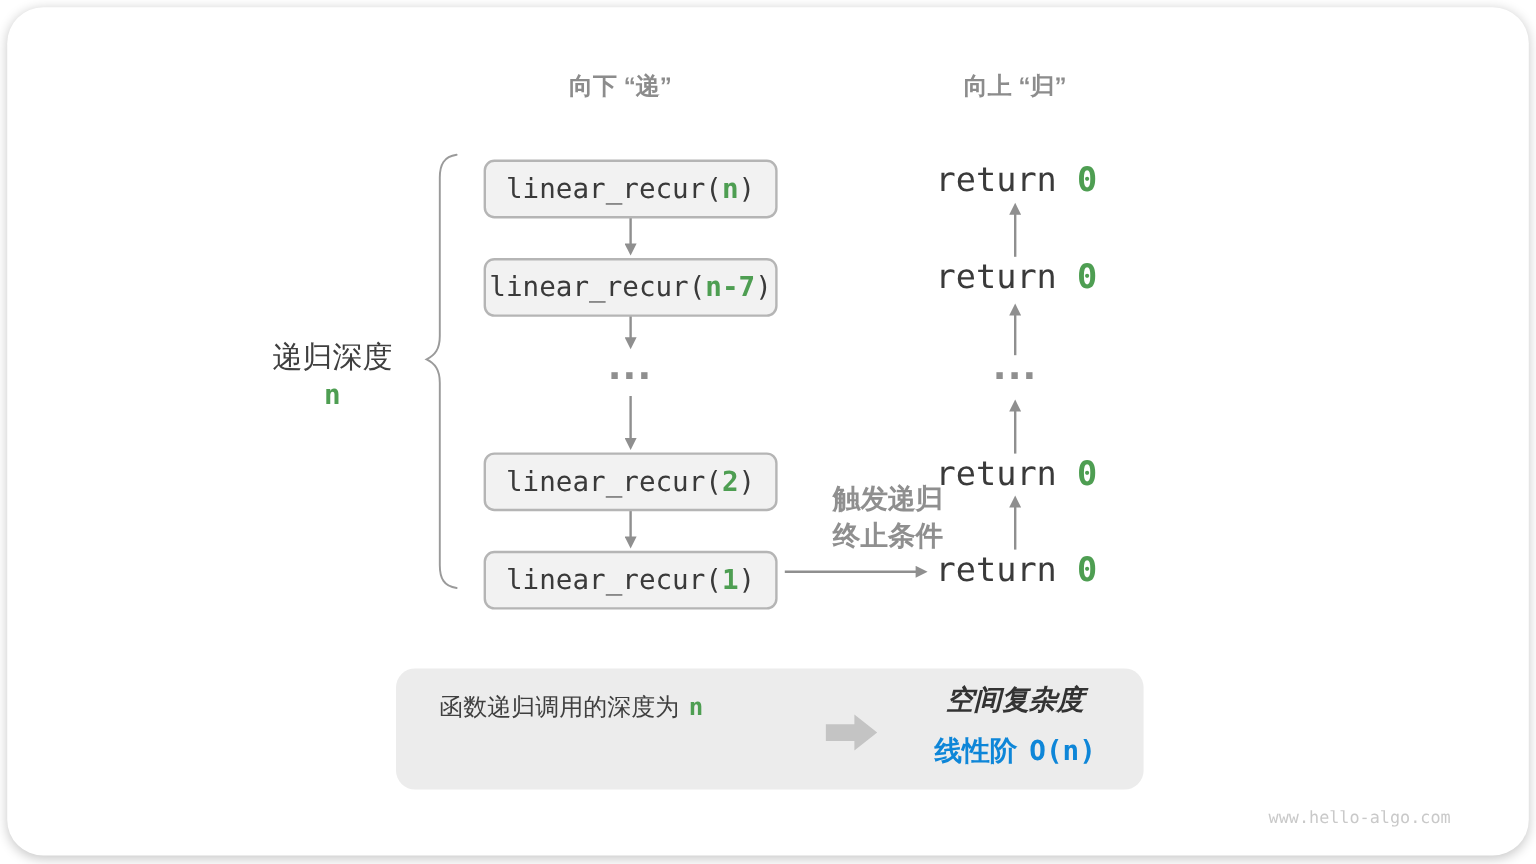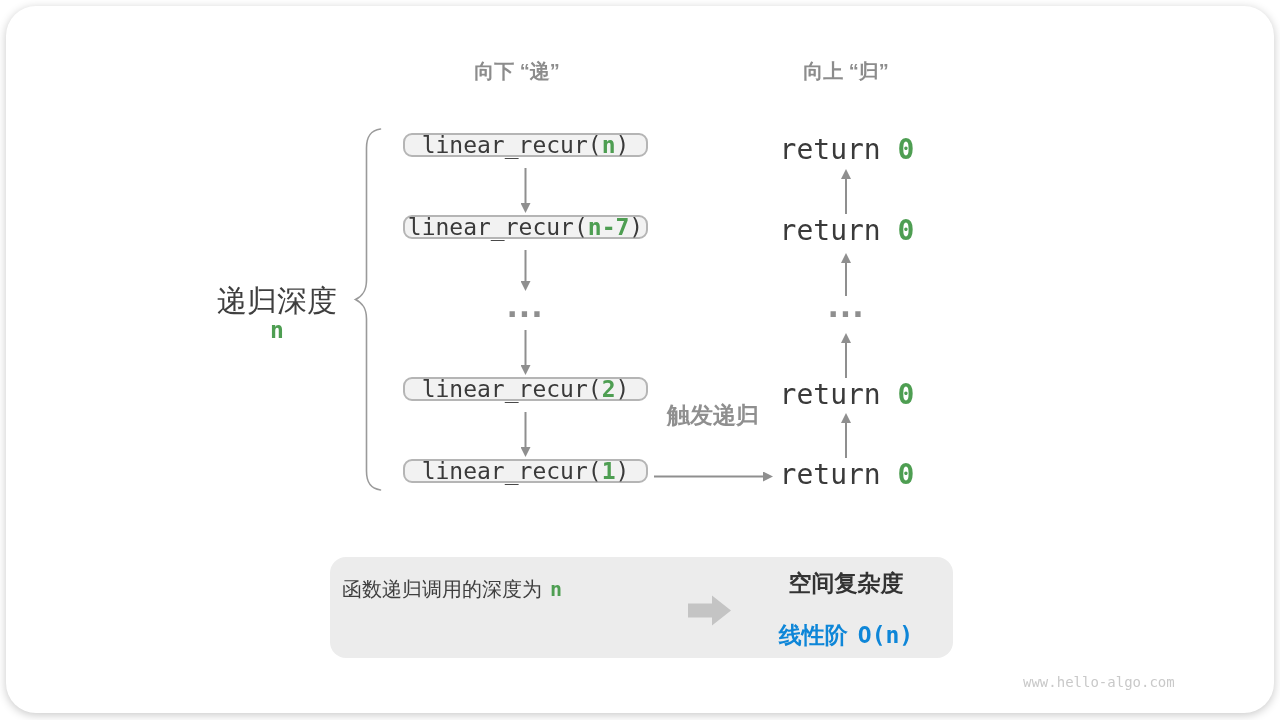--- a/index.html
+++ b/index.html
@@ -8,42 +8,42 @@
     --summary-bg:#ececec; --block-arrow:#c4c4c4; --watermark:#c9c9c9; --brace:#9a9a9a;
   }
   *{margin:0;padding:0;box-sizing:border-box;}
   body{background:#fff;font-family:"Liberation Sans",sans-serif;}
   .canvas{position:relative;width:1280px;height:720px;background:#fff;overflow:hidden;}
   .card{position:absolute;left:6px;top:6px;width:1268px;height:707px;background:#fff;
         border-radius:30px;box-shadow:0 2px 10px rgba(0,0,0,.22);}
   .abs{position:absolute;}
   .mono{font-family:"DejaVu Sans Mono",monospace;}
   .col-header{top:58px;width:240px;text-align:center;font-size:20px;font-weight:bold;color:var(--heading-gray);}
-  .call-box{left:403px;width:245px;height:24px;background:var(--box-fill);
+  .call-box{left:403px;width:245px;height:49px;background:var(--box-fill);
             border:2px solid var(--box-border);border-radius:9px;display:flex;align-items:center;
             justify-content:center;font-family:"DejaVu Sans Mono",monospace;font-size:23px;color:var(--dark);}
   .green{color:var(--green);font-weight:bold;}
   .ret{left:766px;width:162px;text-align:center;font-family:"DejaVu Sans Mono",monospace;
        font-size:28px;line-height:24px;color:var(--dark);}
   .dots{width:60px;text-align:center;font-family:"DejaVu Sans",sans-serif;font-weight:bold;
         font-size:30px;line-height:20px;letter-spacing:1px;color:var(--arrow);}
-  .depth-text{left:212px;top:281px;width:130px;text-align:center;font-size:30px;color:var(--label-dark);}
+  .depth-text{left:212px;top:281px;width:130px;text-align:center;font-size:25px;color:var(--label-dark);}
   .depth-n{left:212px;top:317px;width:130px;text-align:center;font-size:23px;}
-  .base-label{left:646px;top:400px;width:134px;text-align:center;font-size:23px;font-weight:bold;
+  .base-label{left:673px;top:400px;width:134px;text-align:center;font-size:23px;font-weight:bold;
               line-height:31px;color:var(--arrow);}
   .summary{left:330px;top:557px;width:623px;height:101px;background:var(--summary-bg);border-radius:16px;}
-  .sum-left{left:342px;top:572px;width:268px;text-align:left;font-size:20px;line-height:34px;color:var(--label-dark);}
+  .sum-left{left:342px;top:572px;width:268px;text-align:center;font-size:20px;line-height:34px;color:var(--label-dark);}
   .sum-left .mono{font-size:20px;}
   .sum-left .sp-l{margin-left:8px;}
   .sum-left .sp-r{margin-left:8px;}
   .sum-right{left:740px;top:568px;width:212px;text-align:center;}
-  .sum-title{font-size:23px;font-weight:bold;color:#333;}
-  .sum-result{margin-top:21px;font-size:23px;font-weight:bold;color:var(--blue);}
+  .sum-title{font-size:23px;font-weight:bold;color:#333;font-style:italic;}
+  .sum-result{margin-top:11px;font-size:23px;font-weight:bold;color:var(--blue);}
   .sum-result .mono{margin-left:10px;}
-  .watermark{left:1023px;top:674px;width:220px;text-align:left;font-family:"DejaVu Sans Mono",monospace;
+  .watermark{left:1023px;top:674px;width:220px;text-align:center;font-family:"DejaVu Sans Mono",monospace;
              font-size:14px;color:var(--watermark);}
   svg.overlay{position:absolute;left:0;top:0;pointer-events:none;}
   .arrow{stroke:var(--arrow);stroke-width:2;marker-end:url(#ah);}
   .arrowhead{fill:var(--arrow);}
   .brace{stroke:var(--brace);stroke-width:1.6;fill:none;stroke-linecap:round;}
   .block-arrow{fill:var(--block-arrow);}
 </style>
 </head>
 <body>
 
@@ -107,20 +107,21 @@
   </div>
   <div class="abs ret" style="top:463px;">
     <span>return </span><span class="green">0</span>
   </div>
 
   <div class="abs depth-text">递归深度</div>
   <div class="abs depth-n mono green">n</div>
 
   <div class="abs base-label">
     <div>触发递归</div>
+    <div>终止条件</div>
   </div>
 
   <div class="abs summary"></div>
   <div class="abs sum-left">
     <div>
       <span>函数递归调用的深度为</span><span class="mono green sp-l">n</span>
     </div>
   </div>
 
   <svg class="abs" style="left:688px;top:595px;" width="44" height="32">

